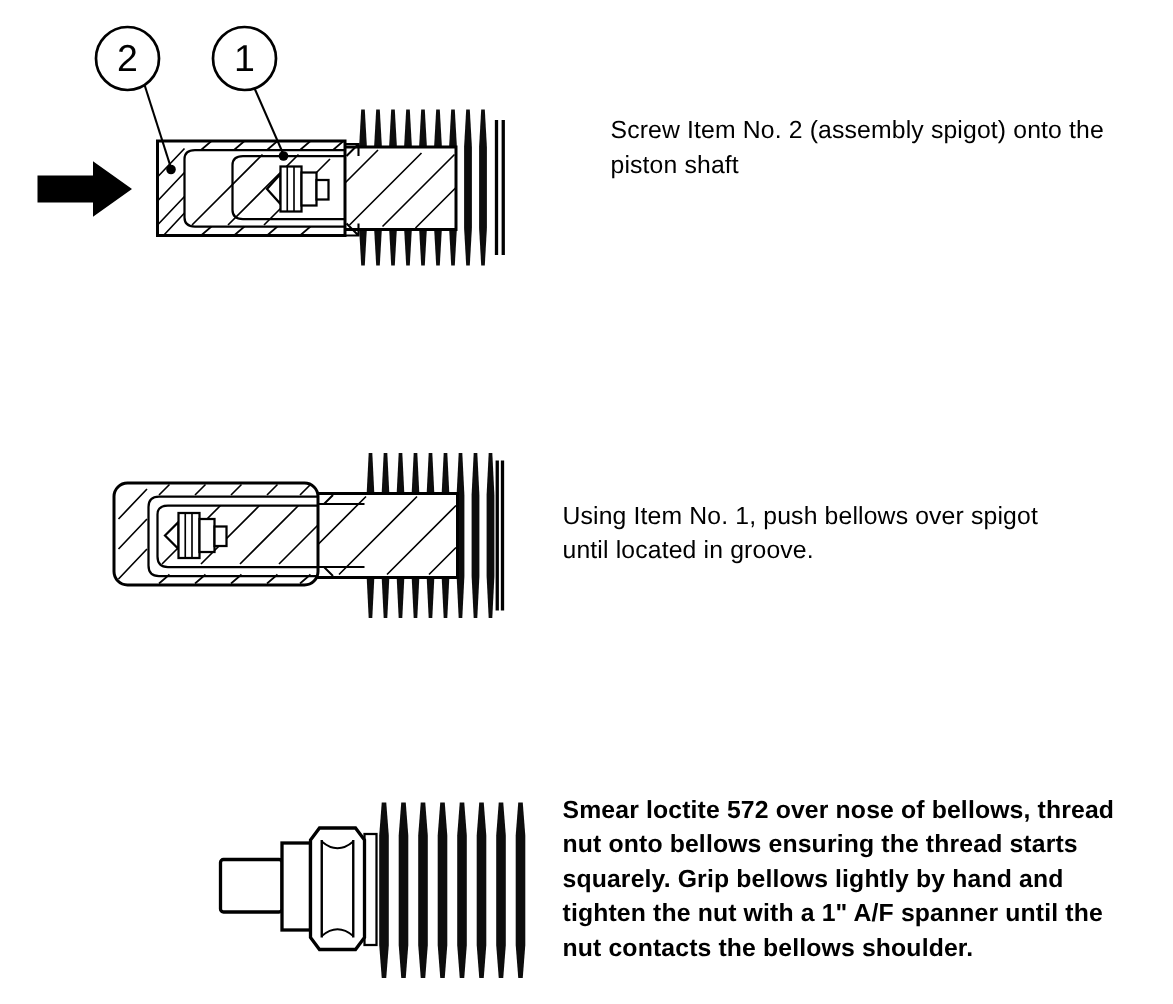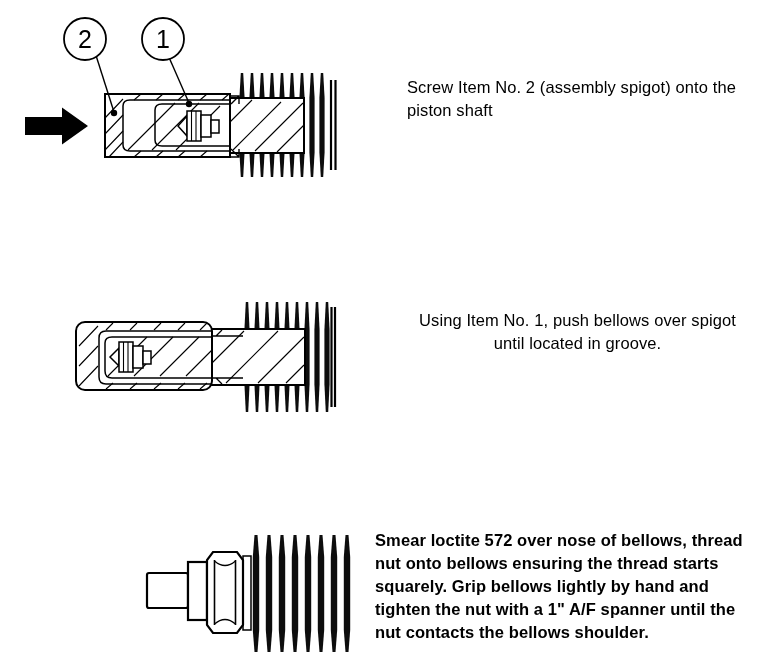--- a/index.html
+++ b/index.html
@@ -2,21 +2,21 @@
 <html><head>
 <meta charset="utf-8">
 <style>
   html,body{margin:0;padding:0;background:#fff;}
   #page{position:relative;width:782px;height:669px;background:#fff;overflow:hidden;
         font-family:"Liberation Sans",sans-serif;color:#000;}
   #diagram-svg{position:absolute;left:0;top:0;}
   .step-text{position:absolute;left:375px;width:405px;font-size:16.5px;line-height:23px;
              color:#000;white-space:pre-line;letter-spacing:0.1px;}
   #step1-text{top:76px;margin-left:32px;}
-  #step2-text{top:309px;text-align:center;}
+  #step2-text{top:333px;}
   #step3-text{top:529px;font-weight:bold;}
   .ink{stroke:#000;fill:none;}
   .fillwhite{fill:#fff;stroke:#000;}
   .hatch{stroke:#000;stroke-width:1.1;fill:none;}
   .tooth{fill:#0d0d0d;stroke:none;}
   .balloon-num{font-family:"Liberation Sans",sans-serif;font-size:25px;fill:#000;
                text-anchor:middle;}
 </style>
 </head>
 <body>

